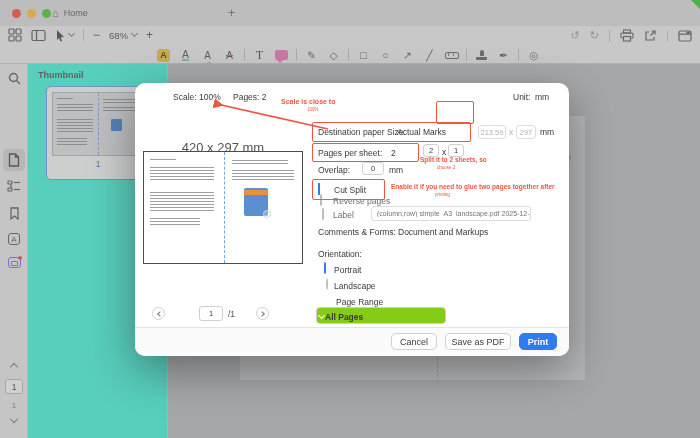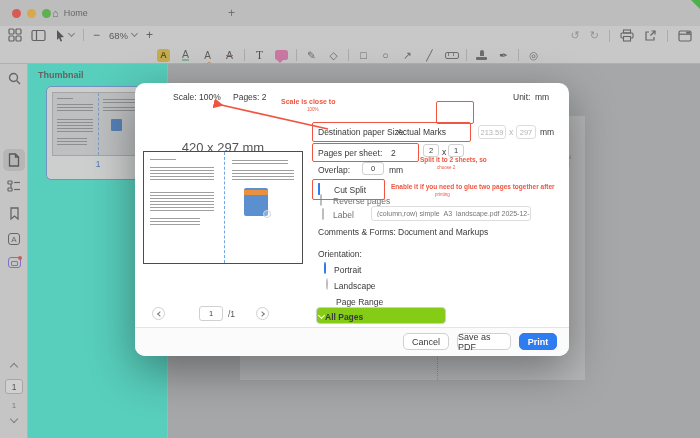--- a/index.html
+++ b/index.html
@@ -382,21 +382,21 @@
     <span class="abs" style="left:183px;top:214px;padding-left:18px;">Page Range</span>
     <div class="abs ddl" style="left:181px;top:224px;width:130px;height:17px;">
       <span class="abs" style="left:8px;top:4px;">All Pages</span>
       <span class="abs bchev" style="right:2px;top:2px;"></span>
     </div>
 
     
     <div class="footer">
       <div class="fbtns">
         <span class="btn plain" style="width:46px;">Cancel</span>
-        <span class="btn plain" style="width:54px;">Save as PDF</span>
+        <span class="btn plain" style="width:66px;">Save as PDF</span>
         <span class="btn primary" style="width:38px;">Print</span>
       </div>
     </div>
 
     
     <div class="anno-box" style="left:301px;top:18px;width:38px;height:23px;"></div>
     <div class="anno-box" style="left:177px;top:39px;width:159px;height:20px;"></div>
     <div class="anno-box" style="left:177px;top:60px;width:107px;height:19px;"></div>
     <div class="anno-box" style="left:177px;top:96px;width:73px;height:21px;"></div>
 

